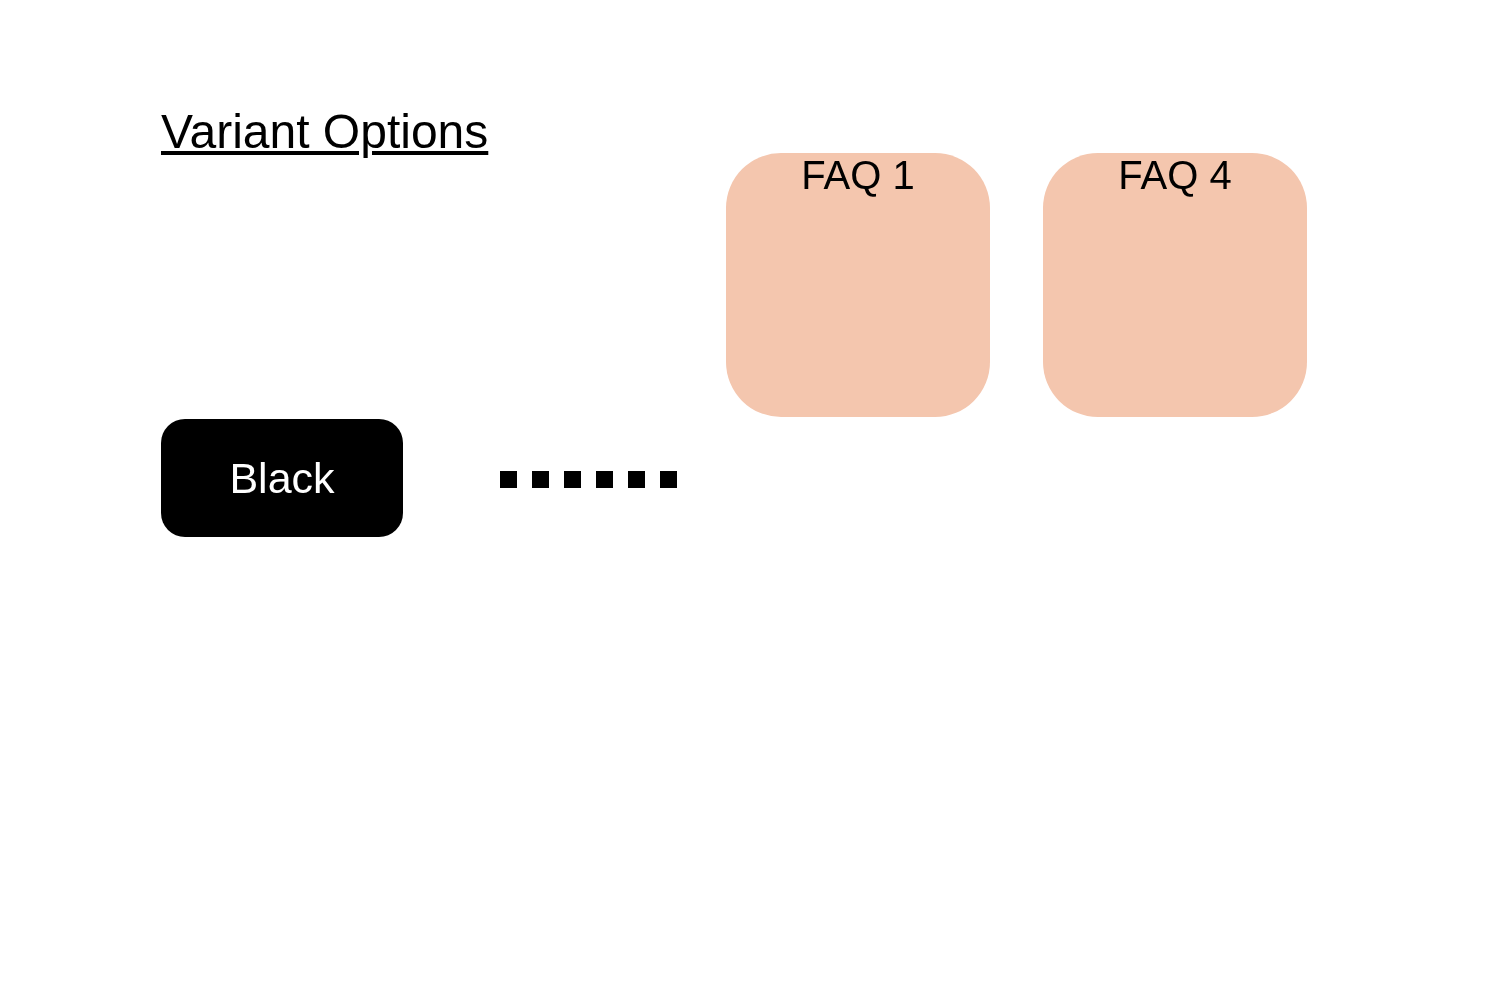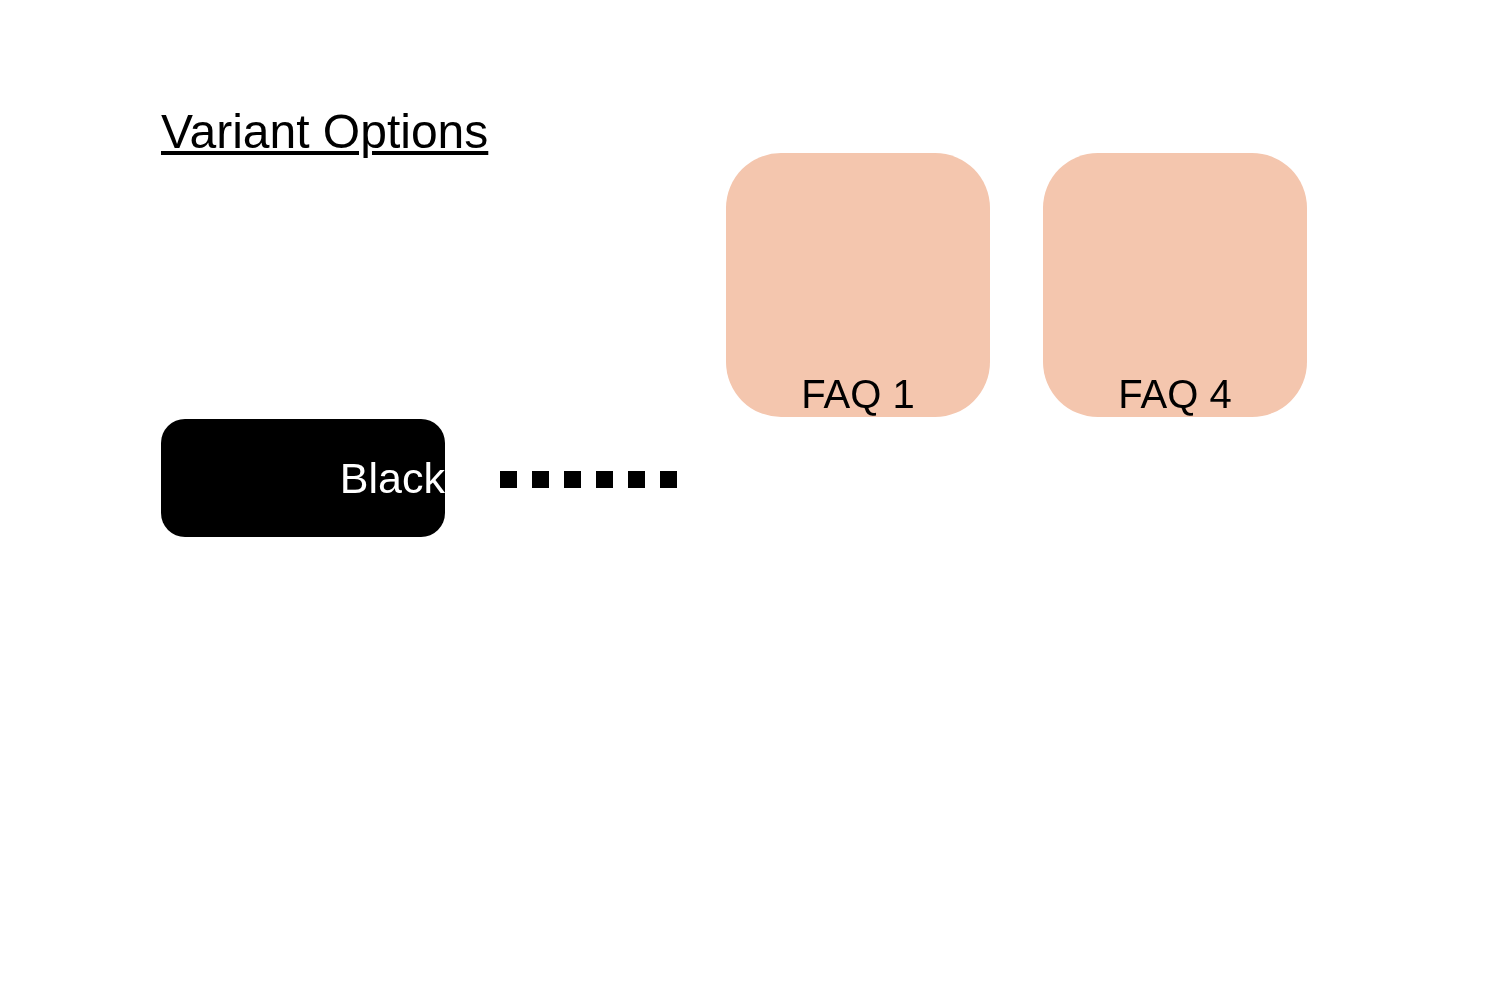--- a/index.html
+++ b/index.html
@@ -27,27 +27,27 @@
     font-weight: 400;
     color: var(--text, #000000);
     white-space: nowrap;
     margin: 0;
     text-decoration: underline;
   }
   .variant-node {
     position: absolute;
     left: 161px;
     top: 419px;
-    width: 284px;
+    width: 242px;
     height: 118px;
     background: var(--node-bg, #000000);
     border-radius: 24px;
     display: flex;
     align-items: center;
-    justify-content: flex-end;
+    justify-content: center;
     color: var(--node-text, #FFFFFF);
     font-size: 43px;
     cursor: default;
   }
   .connector {
     position: absolute;
     left: 500px;
     top: 471px;
     width: 177px;
     height: 17px;
@@ -68,21 +68,21 @@
     display: grid;
     grid-template-columns: 264px 264px;
     grid-auto-rows: 264px;
     column-gap: 53px;
     row-gap: 81px;
   }
   .faq-card {
     background: var(--faq-bg, #F4C6AE);
     border-radius: 55px;
     display: flex;
-    align-items: flex-end;
+    align-items: flex-start;
     justify-content: center;
     cursor: default;
   }
   .faq-card .faq-label {
     font-size: 40px;
     color: var(--text, #000000);
     white-space: nowrap;
   }
 </style>
 </head>

